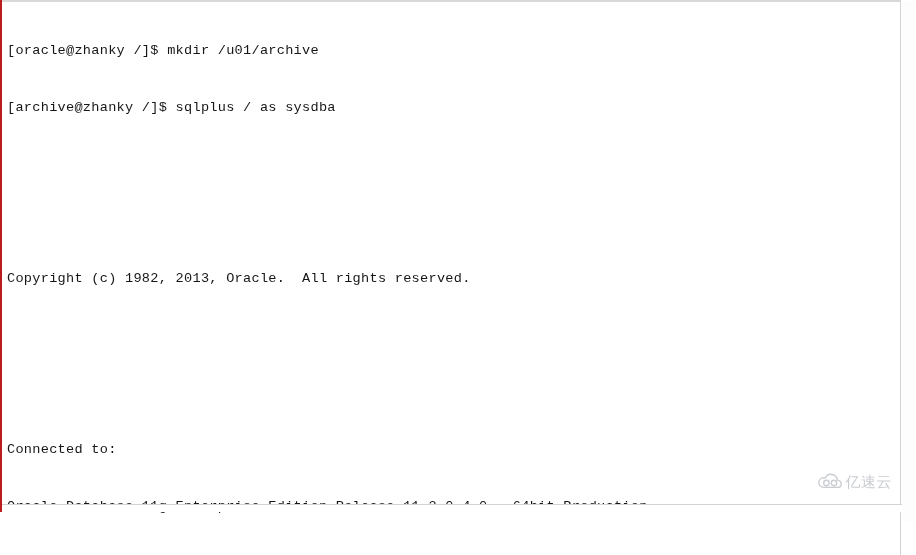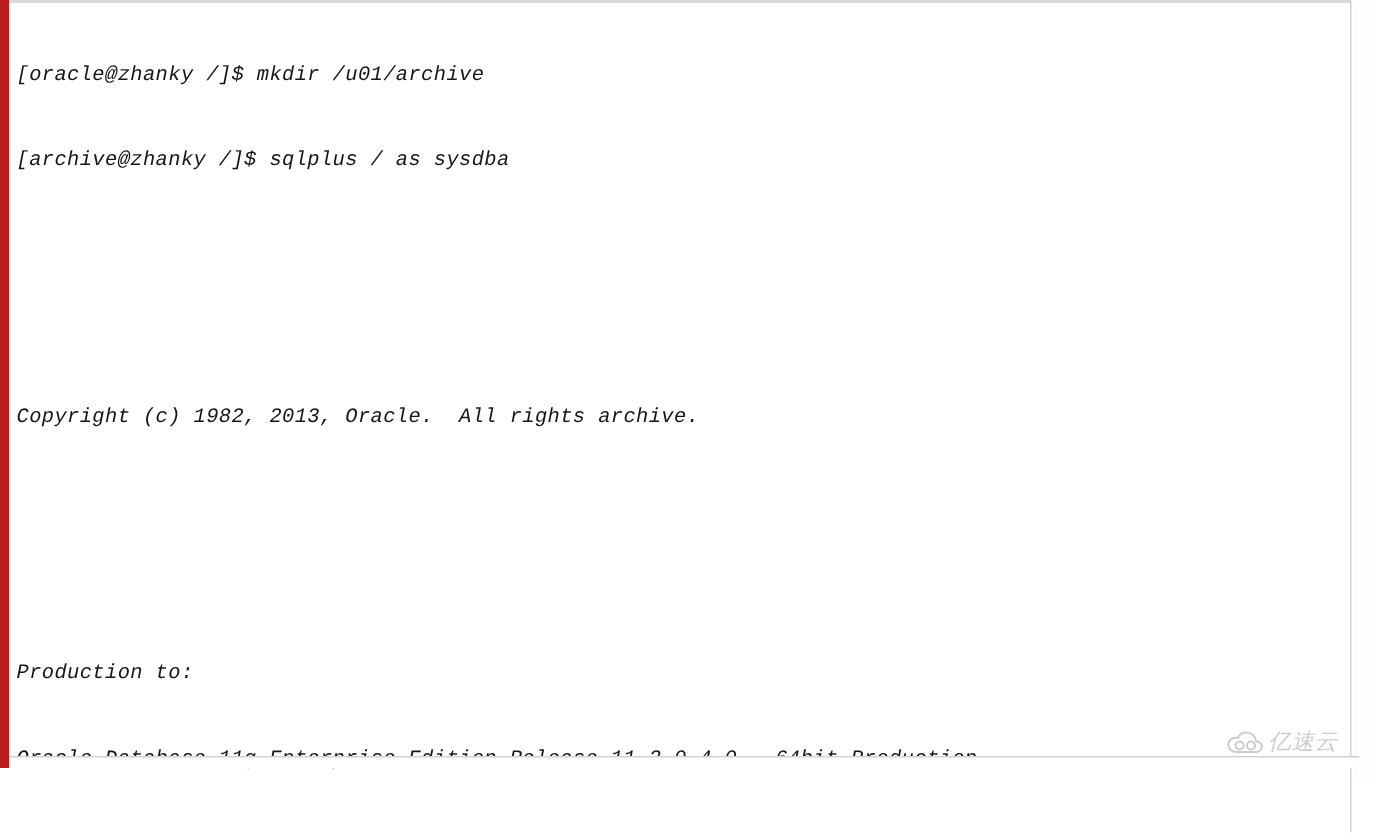--- a/index.html
+++ b/index.html
@@ -14,22 +14,21 @@
     font-family: "Liberation Mono", "DejaVu Sans Mono", monospace;
   }
 
   
   #terminal-window {
     position: relative;
     width: 916px;
     height: 512px;
     background: #ffffff;
     box-sizing: border-box;
-    border-left: 6px solid #b91c1c;
-    font-style: italic;
+    border-left: 2px solid #b91c1c;
   }
 
   
   #terminal-top-edge {
     position: absolute;
     top: 0; left: 0;
     width: 916px; height: 2px;
     background: #d9d9d9;
   }
   #vertical-scrollbar {
@@ -73,23 +72,23 @@
     white-space: pre;
   }
   .term-line.blank {
     color: transparent;
   }
 
   
   #watermark {
     position: absolute;
     right: 24px;
-    bottom: 8px;
+    bottom: 20px;
     display: flex;
-    align-items: center;
+    align-items: flex-start;
     gap: 3px;
     opacity: 0.62;
     pointer-events: none;
   }
   #watermark-cloud-icon {
     display: block;
     width: 26px;
     height: 16px;
     color: #a9aeb5;
   }
@@ -105,24 +104,24 @@
 
 <div id="terminal-window">
 
   <div id="terminal-top-edge"></div>
 
   <div id="terminal-output">
     <div class="term-line">[oracle@zhanky /]$ mkdir /u01/archive</div>
     <div class="term-line">[archive@zhanky /]$ sqlplus / as sysdba</div>
     <div class="term-line blank"></div>
     <div class="term-line blank"></div>
-    <div class="term-line">Copyright (c) 1982, 2013, Oracle.  All rights archive.</div>
+    <div class="term-line">Copyright (c) 1982, 2013, Oracle.  All rights reserved.</div>
     <div class="term-line blank"></div>
     <div class="term-line blank"></div>
-    <div class="term-line">Production to:</div>
+    <div class="term-line">Connected to:</div>
     <div class="term-line">Oracle Database 11g Enterprise Edition Release 11.2.0.4.0 - 64bit Production</div>
     
     
     
     
     
     
     
     
     

